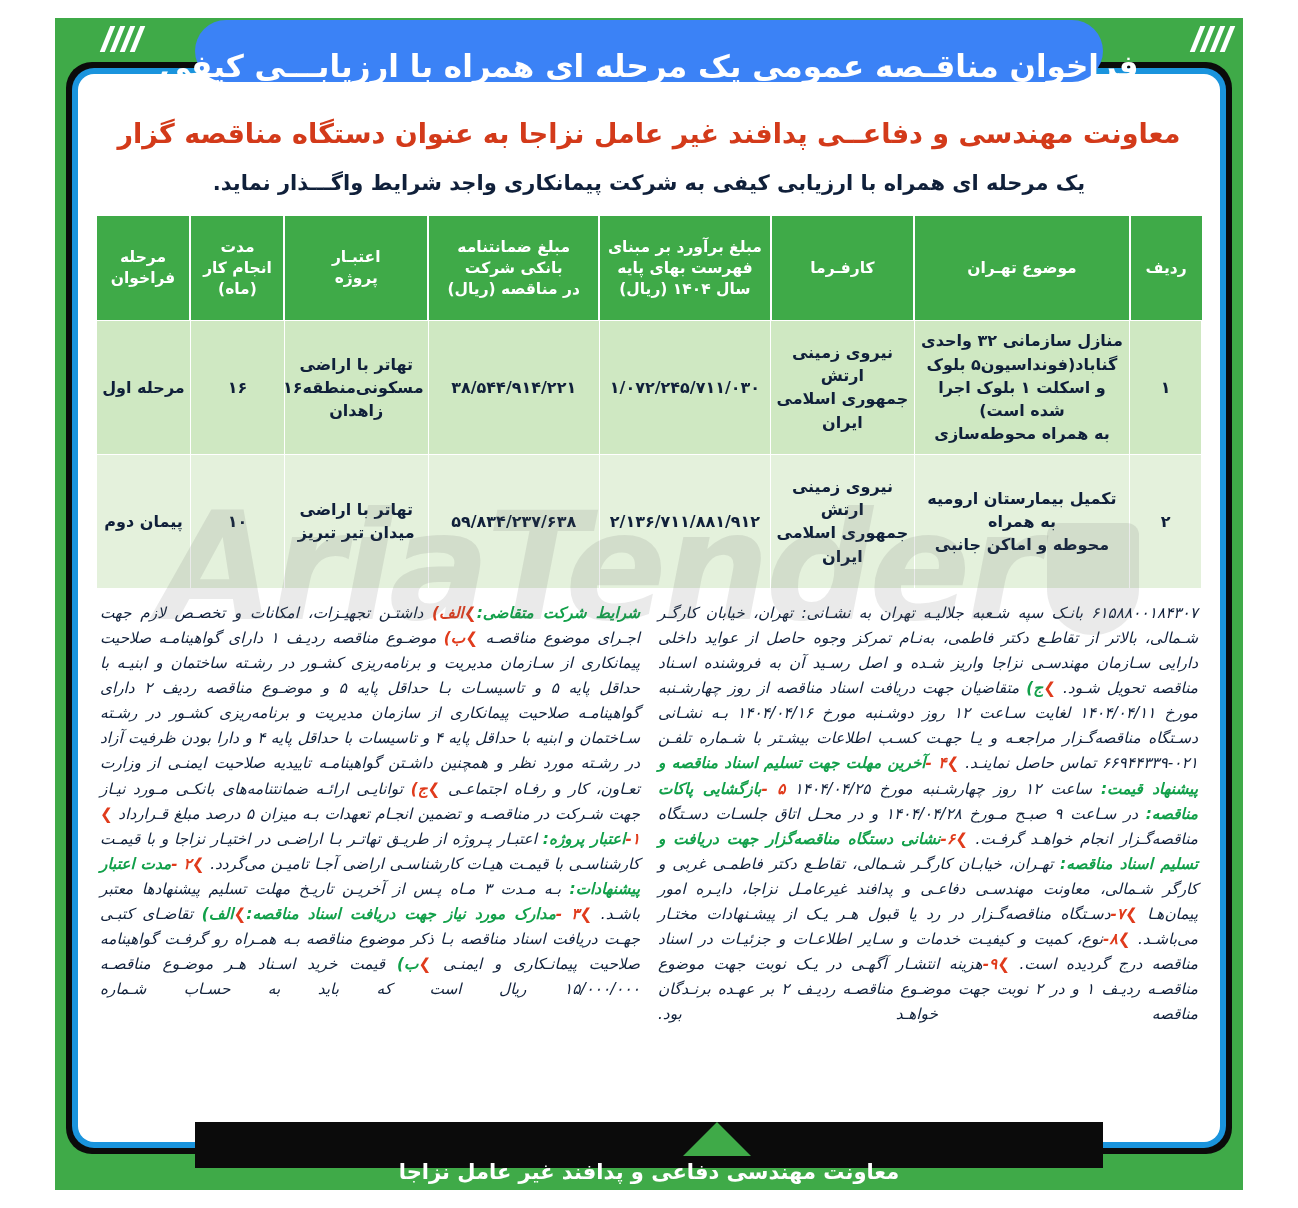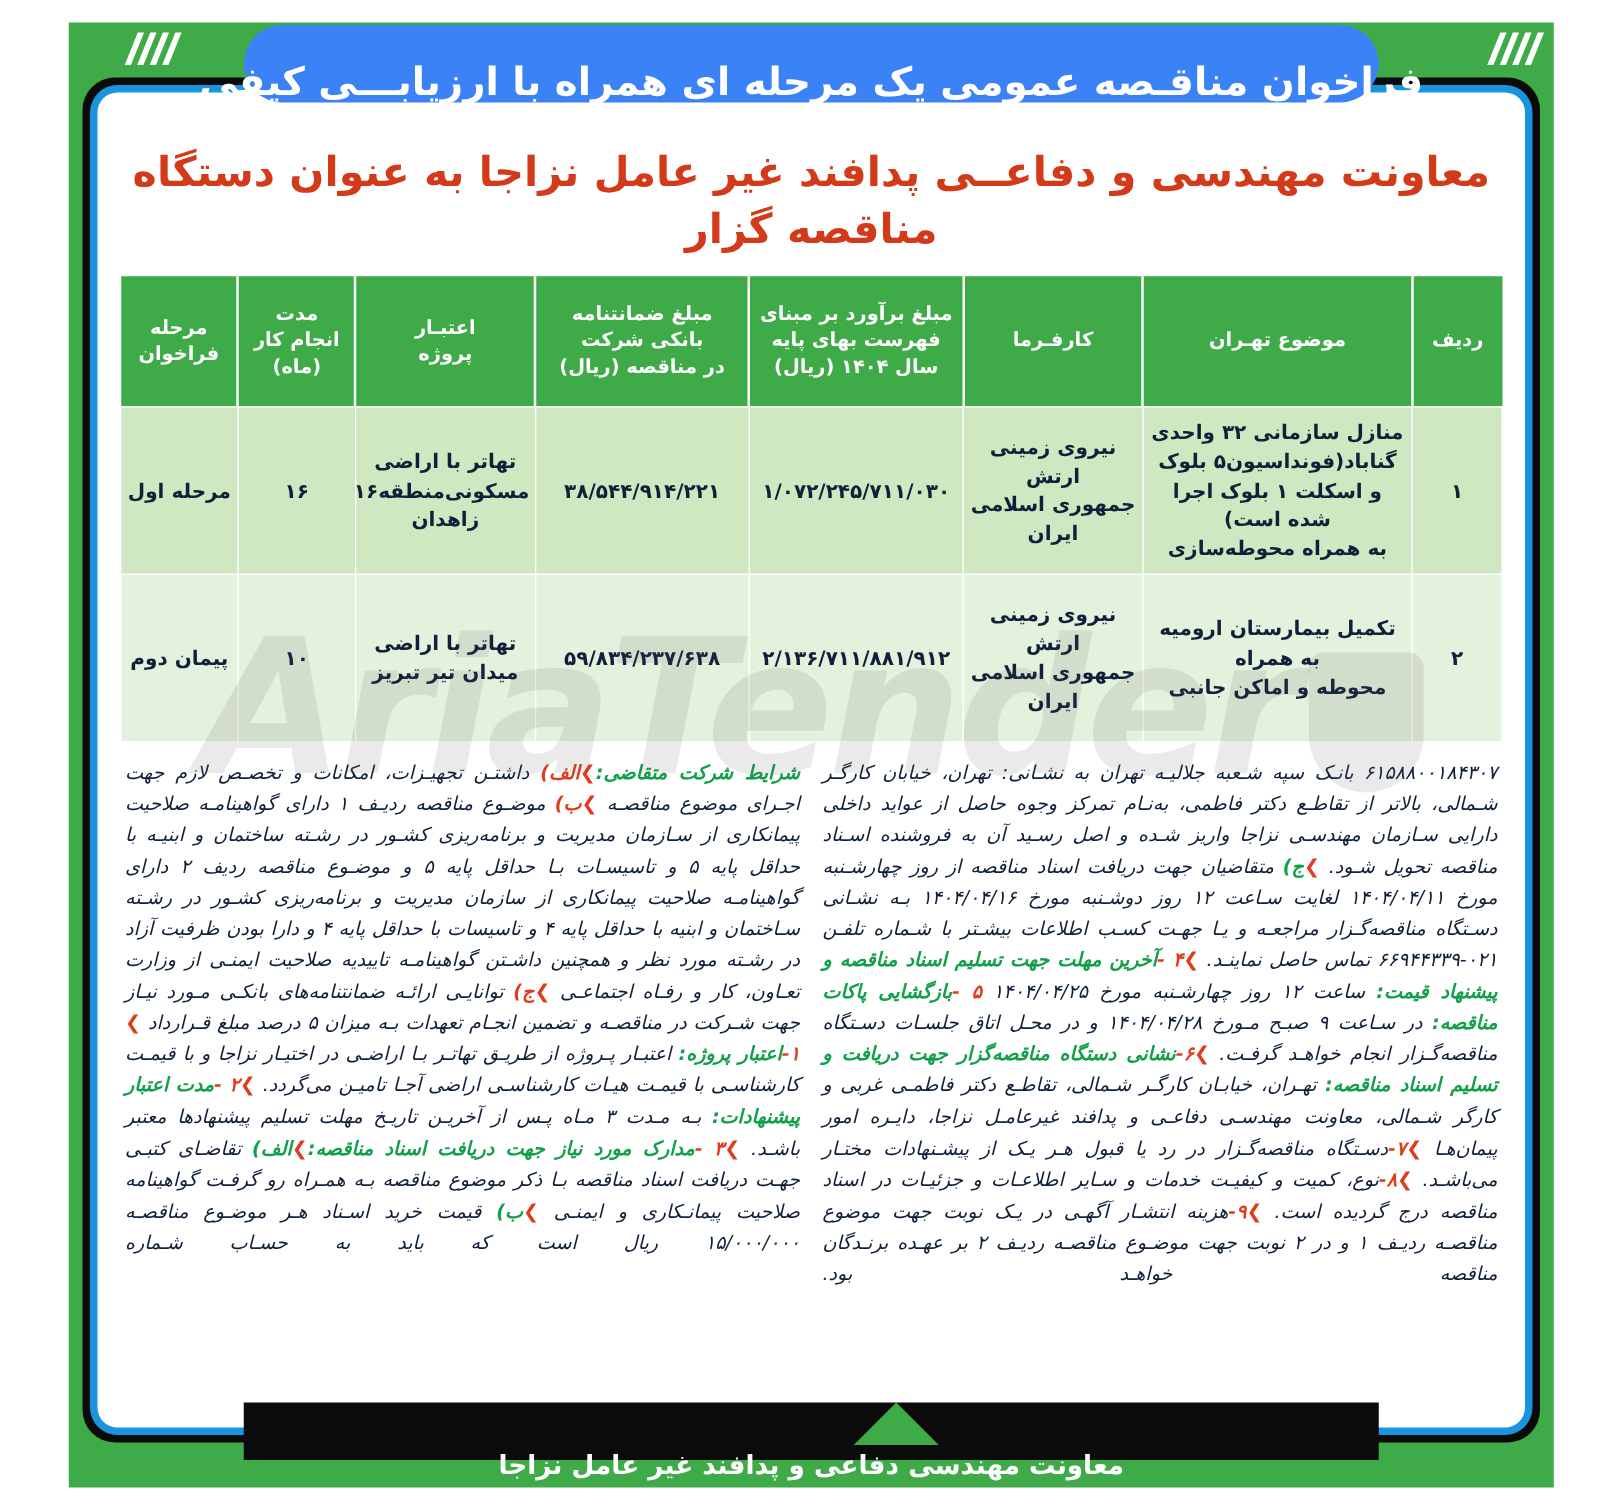--- a/index.html
+++ b/index.html
@@ -101,21 +101,21 @@
     letter-spacing: -0.5px;
     white-space: nowrap;
     line-height: 1;
   }
 
   
   .subtitle {
     margin-top: 42px;
     text-align: center;
     color: #d33a1a;
-    font-size: 33px;
+    font-size: 27px;
     font-weight: bold;
     line-height: 1.35;
   }
 
   
   .intro {
     margin: 14px 34px 0 34px;
     color: #10203a;
     font-size: 21px;
     font-weight: bold;
@@ -255,20 +255,21 @@
 
   <div class="green-frame"></div>
   <div class="black-card"></div>
   <div class="blue-card"></div>
 
   <div class="white-card">
 
     <div class="subtitle">معاونت مهندسی و دفاعــی پدافند غیر عامل نزاجا به عنوان دستگاه مناقصه گزار</div>
 
     <div class="intro">
+      <span class="l3">یک مرحله ای همراه با ارزیابی کیفی به شرکت پیمانکاری واجد شرایط واگـــذار نماید.</span>
     </div>
 
     <div class="tbl-wrap">
       <table class="tender">
         <thead>
           <tr>
             <th style="width:6.5%">
               <span>ردیف</span>
             </th>
             <th style="width:19.5%">

